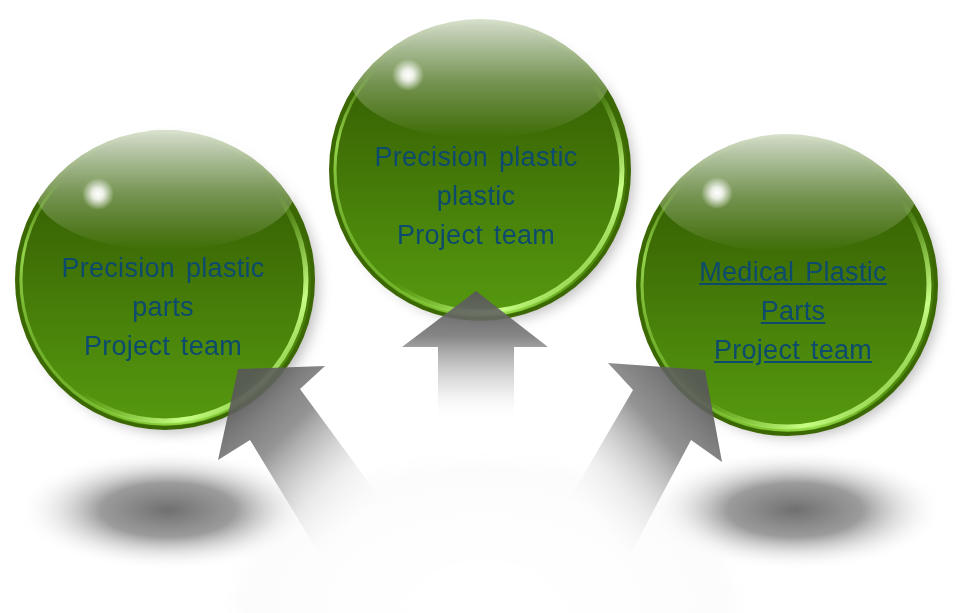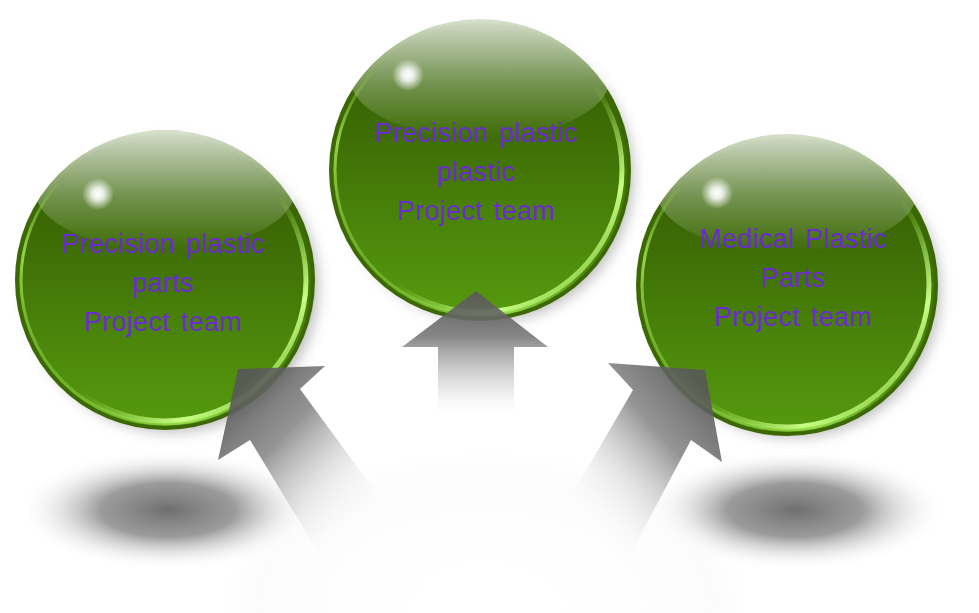--- a/index.html
+++ b/index.html
@@ -15,29 +15,30 @@
       font-family: "Liberation Sans", sans-serif;
     }
     #stage {
       position: absolute;
       left: 0; top: 0;
       width: 979px;
       height: 613px;
     }
     .sphere-label {
       position: absolute;
-      color: #6d28d9;
+      color: #0c4a6e;
       text-align: center;
       font-family: "Liberation Sans", sans-serif;
       font-size: 27px;
       line-height: 39px;
       letter-spacing: 0.3px;
       word-spacing: 3px;
       white-space: nowrap;
       transform: translateX(-50%);
+      margin-top: 24px;
     }
     .sphere-label div { display: block; }
   </style>
 </head>
 <body>
 
 <svg id="stage" width="979" height="613" viewBox="0 0 979 613" xmlns="http://www.w3.org/2000/svg">
   <defs>
 
     <linearGradient id="sphereBody" x1="0" y1="0" x2="0" y2="1">
@@ -156,17 +157,17 @@
   <div>parts</div>
   <div>Project team</div>
 </div>
 
 <div class="sphere-label" style="left:476px; top:114px;">
   <div>Precision plastic</div>
   <div>plastic</div>
   <div>Project team</div>
 </div>
 
-<div class="sphere-label" style="left:793px; top:220px;">
+<div class="sphere-label" style="left:793px; top:229px;text-decoration:underline;">
   <div>Medical Plastic</div>
   <div>Parts</div>
   <div>Project team</div>
 </div>
 
 </body></html>

